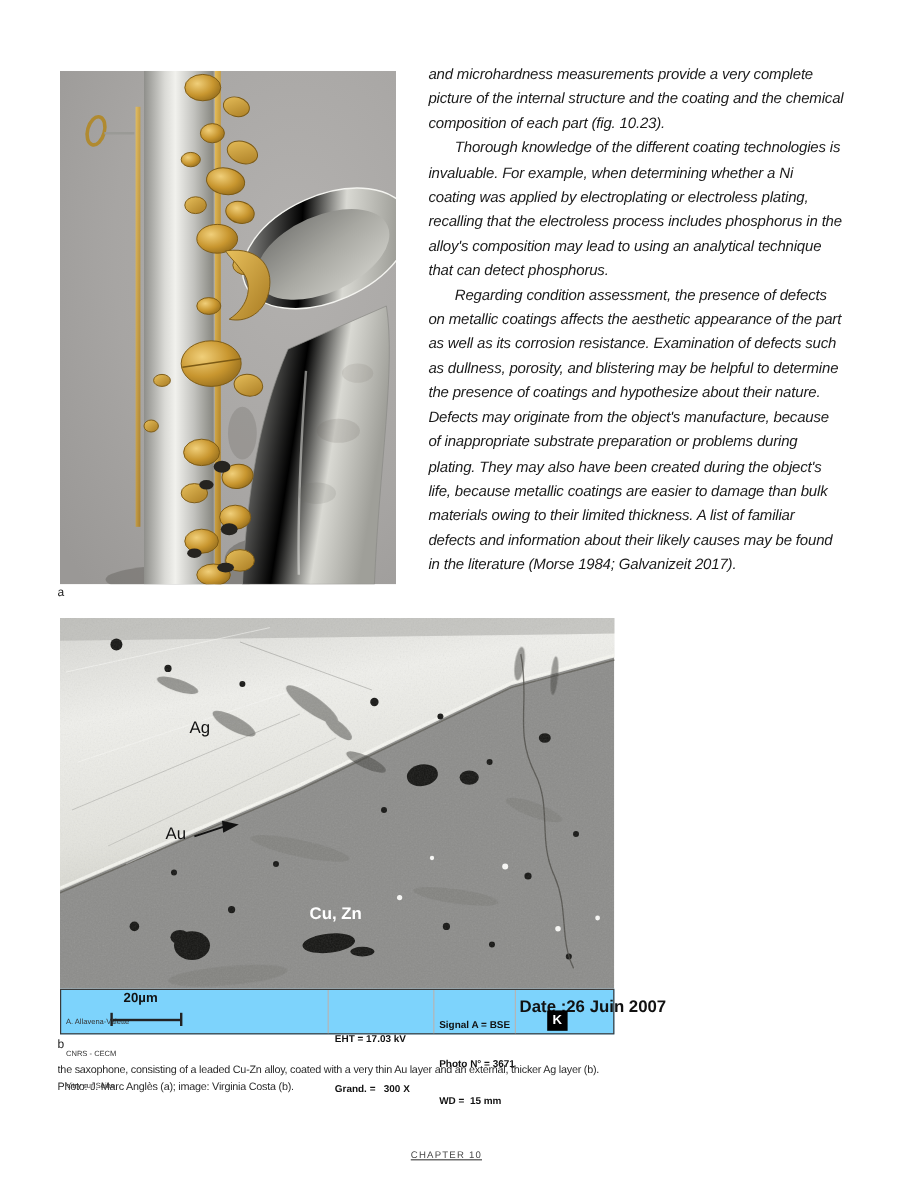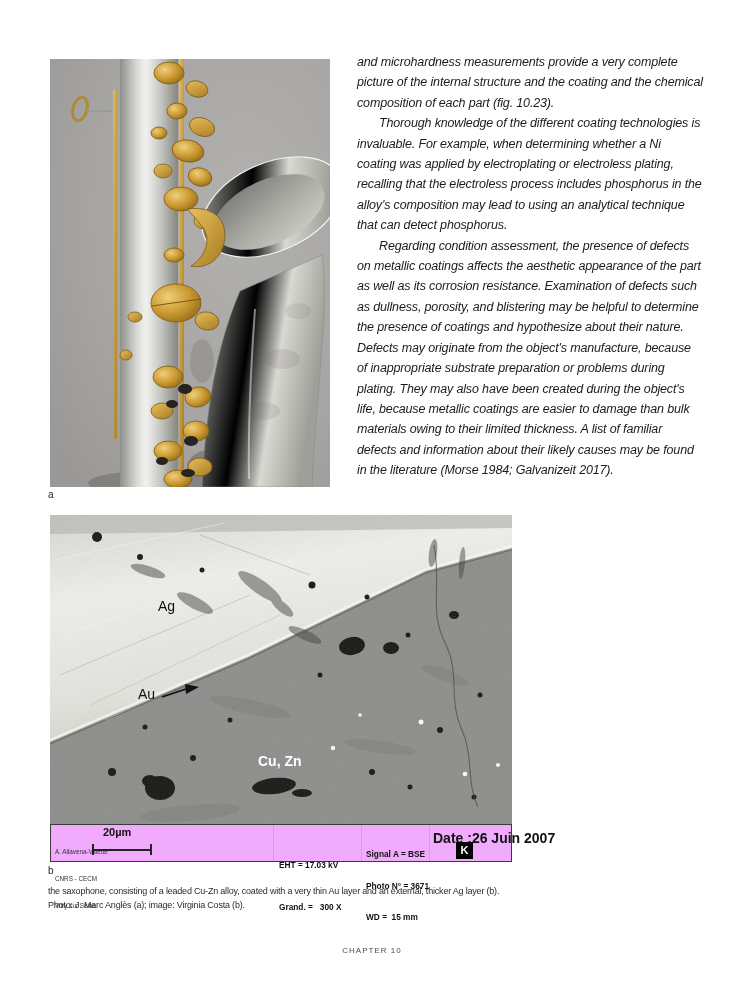--- a/index.html
+++ b/index.html
@@ -14,21 +14,21 @@
 
   
   .fig-label{position:absolute;left:48px;font-size:10px;color:#222;}
 
   
   .photo-a{position:absolute;left:50px;top:59px;width:280px;height:428px;overflow:hidden;}
 
   
   .sem-wrap{position:absolute;left:50px;top:515px;width:462px;height:347px;}
   .sem-img{position:absolute;left:0;top:0;width:462px;height:313px;overflow:hidden;}
-  .sem-bar{position:absolute;left:0;top:309px;width:462px;height:38px;background:#f0abfc;
+  .sem-bar{position:absolute;left:0;top:309px;width:462px;height:38px;background:#7dd3fc;
            border:1px solid #3a3a3a;box-sizing:border-box;color:#111;}
   .sem-bar *{white-space:pre;}
   .sem-bar .lab{position:absolute;left:4px;top:4px;font-size:6.3px;line-height:9px;color:#333;}
   .sem-bar .scale-label{position:absolute;left:52px;top:1px;font-size:11px;font-weight:700;}
   .sem-bar .scalebar{position:absolute;left:41px;top:19px;width:56px;height:11px;
                      border-left:2px solid #222;border-right:2px solid #222;}
   .sem-bar .scalebar::after{content:"";position:absolute;left:0;right:0;top:5px;height:1.5px;background:#222;}
   .sem-bar .divider{position:absolute;top:0;bottom:0;width:1px;background:#b5b5b5;}
   .sem-bar .blk{position:absolute;font-size:8.3px;font-weight:700;}
   .sem-bar .blk span{display:block;}
@@ -38,21 +38,21 @@
   .sem-bar .kbadge{position:absolute;left:405px;top:17px;width:17px;height:17px;background:#000;
                    color:#fff;font-size:11px;font-weight:700;text-align:center;line-height:17px;}
 
   
   .caption{position:absolute;left:48px;top:884px;width:540px;color:#2b2b2b;}
   .caption div{font-size:9px;line-height:14.3px;letter-spacing:-0.2px;white-space:nowrap;}
 
   
   .footer{position:absolute;left:0;top:944px;width:744px;text-align:center;}
   .footer .pagenum{font-size:9px;font-weight:700;color:#1a1a1a;}
-  .footer .chapter{font-size:8px;letter-spacing:1px;color:#4a4a4a;margin-top:2px;}
+  .footer .chapter{font-size:8px;letter-spacing:1px;color:#4a4a4a;margin-top:14px;text-decoration:underline;}
 </style>
 </head>
 <body>
 
 <div class="photo-a">
   <svg width="280" height="428" viewBox="0 0 280 428">
     <defs>
       <radialGradient id="bgGrad" cx="70%" cy="35%" r="90%">
         <stop offset="0%" stop-color="#b3b1af"></stop>
           <stop offset="60%" stop-color="#a7a5a3"></stop>

